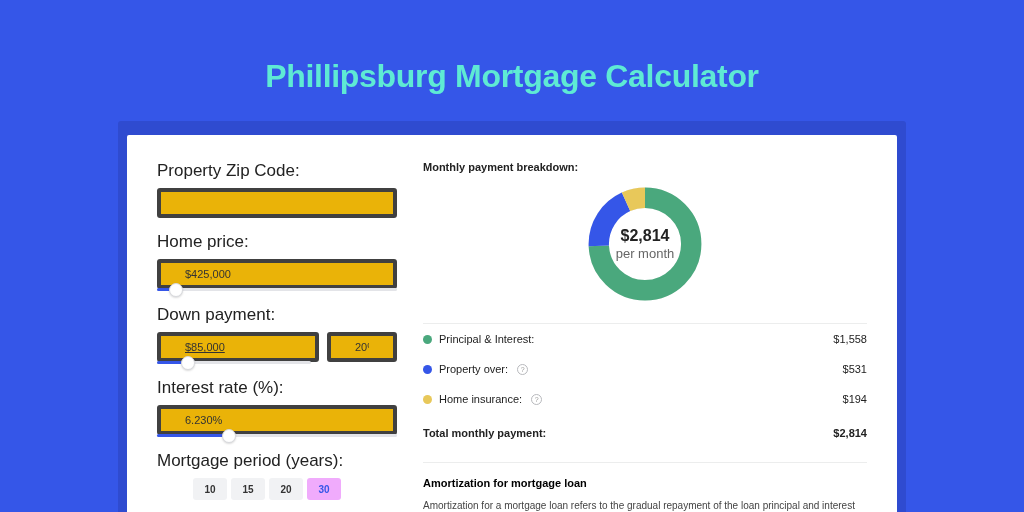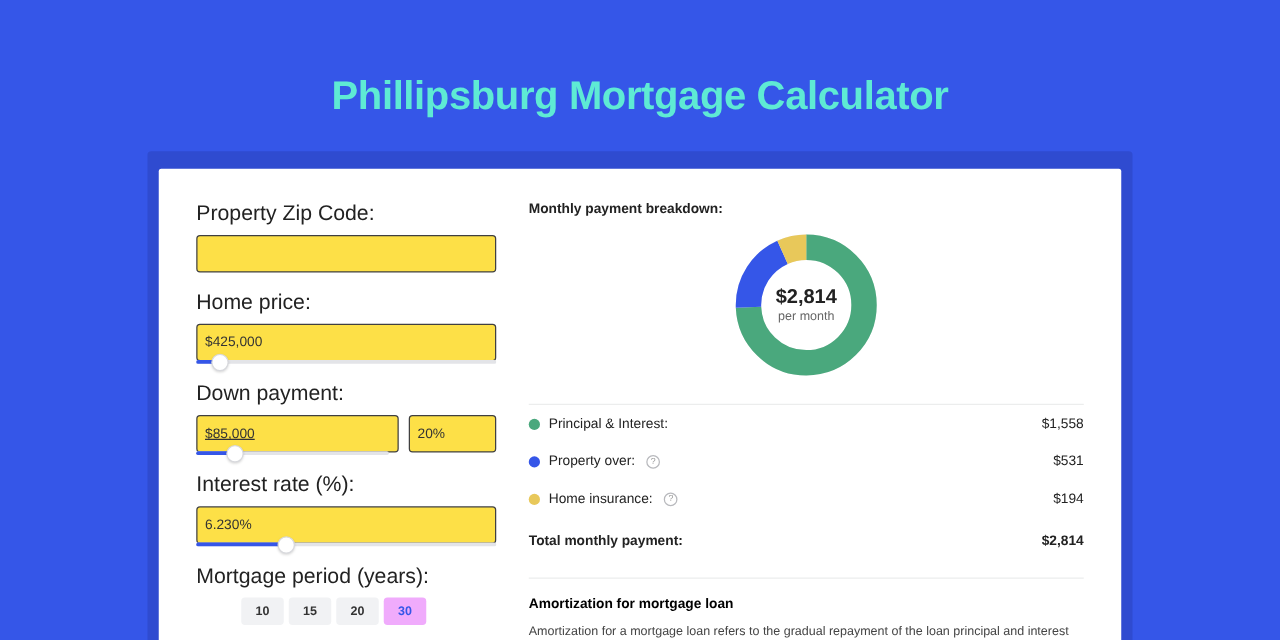--- a/index.html
+++ b/index.html
@@ -43,26 +43,26 @@
 
   .field-label {
     font-size: 17px;
     color: #222;
     margin-bottom: 7px;
     display: block;
   }
   .text-input {
     width: 100%;
     height: 30px;
-    border: 1px solid #404040;
+    border: 4px solid #404040;
     border-radius: 3px;
-    padding: 0 6px;
+    padding: 0 24px;
     font-size: 11px;
     color: #333;
-    background: #fde047;
+    background: #eab308;
   }
   .field-group { margin-bottom: 14px; }
 
   .slider-track {
     height: 3px;
     background: #e3e4e8;
     position: relative;
     margin-top: -1px;
     border-radius: 2px;
   }
@@ -128,21 +128,21 @@
   .donut svg { width: 122px; height: 122px; transform: rotate(-90deg); }
   .donut-center {
     position: absolute;
     top: 0; left: 0; right: 0; bottom: 0;
     display: flex;
     flex-direction: column;
     align-items: center;
     justify-content: center;
   }
   .donut-value { font-size: 16px; font-weight: 800; color: #222; }
-  .donut-sub { font-size: 10px; color: #666; margin-top:1px; }
+  .donut-sub { font-size: 13px; color: #666; margin-top:1px; }
 
   .breakdown-row {
     display: flex;
     align-items: center;
     justify-content: space-between;
     padding: 9px 0;
     font-size: 11px;
     color: #222;
   }
   .breakdown-row + .breakdown-row { border-top: 0; }

